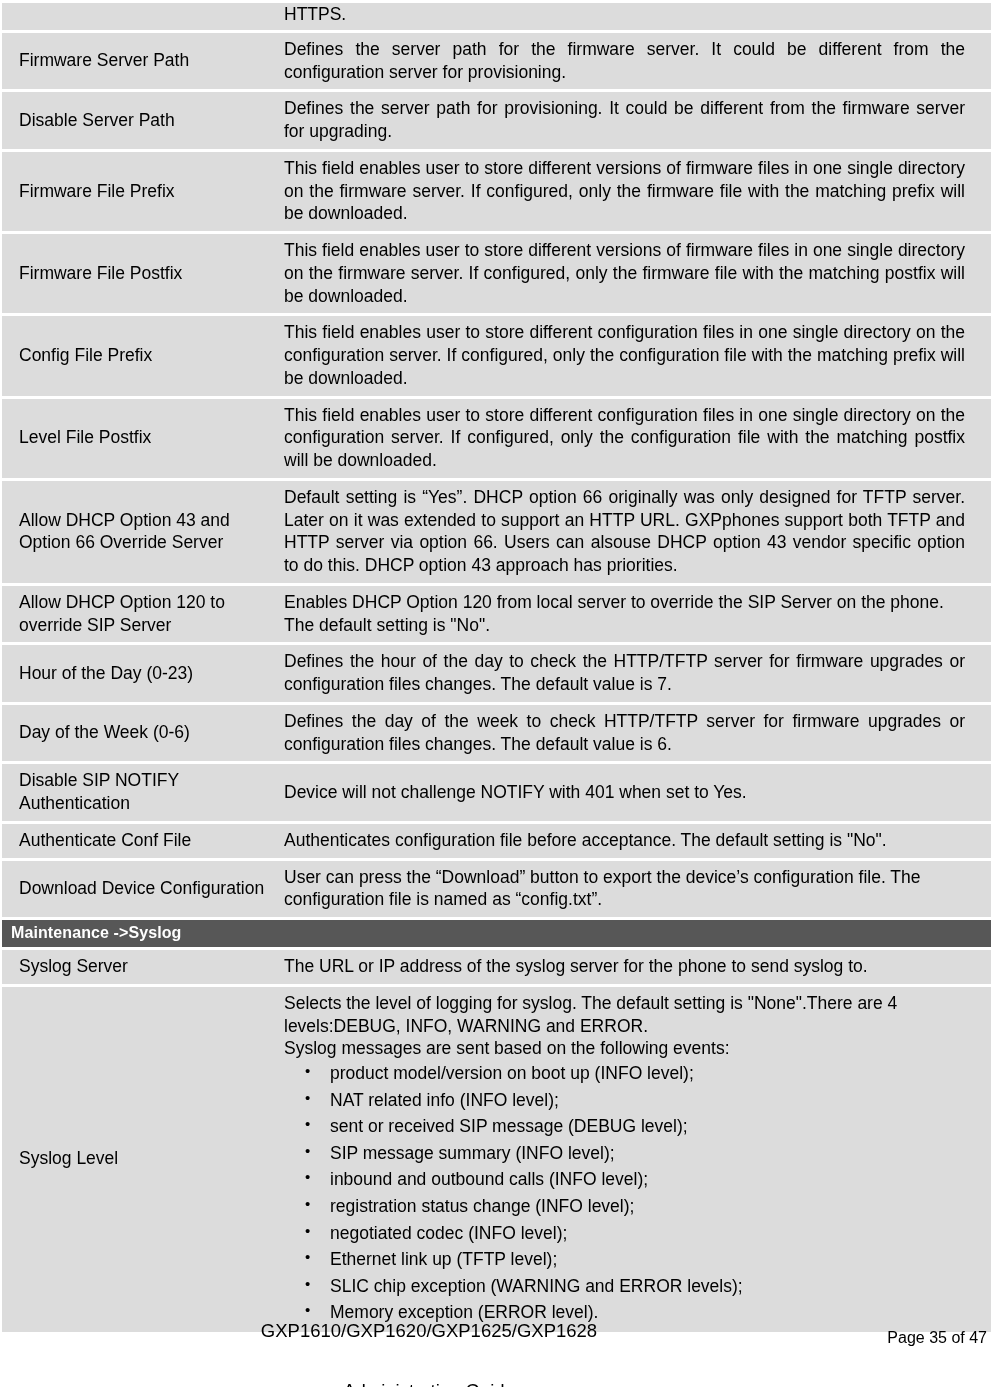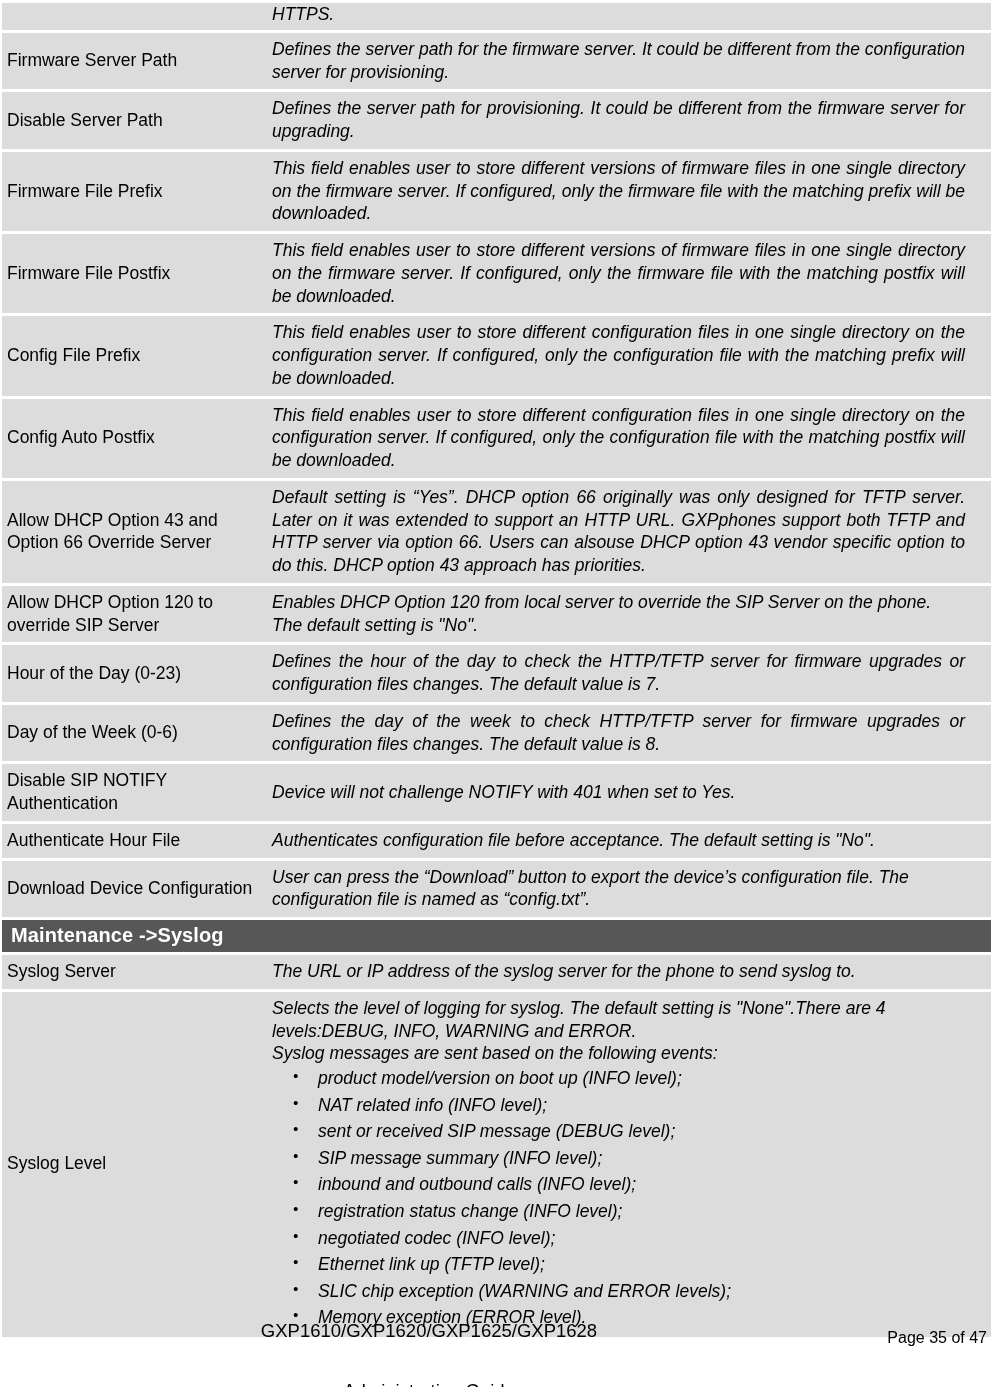--- a/index.html
+++ b/index.html
@@ -31,44 +31,43 @@
   }
   .doc-table tr.spec-row > td {
     background: #dcdcdc;
     vertical-align: middle;
     padding: 5px 7px 6px 7px;
     font-size: 17.5px;
     line-height: 1.30;
   }
   .doc-table tr.spec-row > td.cell-name {
     width: 248px;
-    padding-left: 5px;
+    padding-left: 17px;
     padding-right: 6px;
   }
   .doc-table tr.spec-row > td.cell-desc {
     padding-left: 11px;
     padding-right: 26px;
     text-align: justify;
     text-justify: inter-word;
-    font-style: italic;
   }
   .doc-table tr.spec-row > td.cell-desc.no-justify {
     text-align: left;
   }
   
   .doc-table tr.clipped-row > td {
     padding-top: 0;
     padding-bottom: 4px;
     height: 20px;
   }
   .section-row > td {
     background: #575757;
     color: #ffffff;
     font-weight: bold;
-    font-size: 20px;
+    font-size: 16px;
     padding: 4px 9px 5px 9px;
     letter-spacing: 0.1px;
   }
   ul.evt-list {
     list-style: none;
     margin: 0;
     padding: 0;
   }
   ul.evt-list li {
     position: relative;
@@ -146,21 +145,21 @@
         <td class="cell-name">Firmware File Postfix</td>
         <td class="cell-desc">This field enables user to store different versions of firmware files in one single directory on the firmware server. If configured, only the firmware file with the matching postfix will be downloaded.</td>
       </tr>
 
       <tr class="spec-row">
         <td class="cell-name">Config File Prefix</td>
         <td class="cell-desc">This field enables user to store different configuration files in one single directory on the configuration server. If configured, only the configuration file with the matching prefix will be downloaded.</td>
       </tr>
 
       <tr class="spec-row">
-        <td class="cell-name">Config Auto Postfix</td>
+        <td class="cell-name">Level File Postfix</td>
         <td class="cell-desc">This field enables user to store different configuration files in one single directory on the configuration server. If configured, only the configuration file with the matching postfix will be downloaded.</td>
       </tr>
 
       <tr class="spec-row">
         <td class="cell-name">Allow DHCP Option 43 and Option 66 Override Server</td>
         <td class="cell-desc">Default setting is “Yes”. DHCP option 66 originally was only designed for TFTP server. Later on it was extended to support an HTTP URL. GXPphones support both TFTP and HTTP server via option 66. Users can alsouse DHCP option 43 vendor specific option to do this. DHCP option 43 approach has priorities.</td>
       </tr>
 
       <tr class="spec-row">
         <td class="cell-name">Allow DHCP Option 120 to override SIP Server</td>
@@ -169,30 +168,30 @@
 
 
 
       <tr class="spec-row">
         <td class="cell-name">Hour of the Day (0-23)</td>
         <td class="cell-desc">Defines the hour of the day to check the HTTP/TFTP server for firmware upgrades or configuration files changes. The default value is 7.</td>
       </tr>
 
       <tr class="spec-row">
         <td class="cell-name">Day of the Week (0-6)</td>
-        <td class="cell-desc">Defines the day of the week to check HTTP/TFTP server for firmware upgrades or configuration files changes. The default value is 8.</td>
+        <td class="cell-desc">Defines the day of the week to check HTTP/TFTP server for firmware upgrades or configuration files changes. The default value is 6.</td>
       </tr>
 
       <tr class="spec-row">
         <td class="cell-name">Disable SIP NOTIFY Authentication</td>
         <td class="cell-desc no-justify">Device will not challenge NOTIFY with 401 when set to Yes.</td>
       </tr>
 
       <tr class="spec-row">
-        <td class="cell-name">Authenticate Hour File</td>
+        <td class="cell-name">Authenticate Conf File</td>
         <td class="cell-desc no-justify">Authenticates configuration file before acceptance. The default setting is "No".</td>
       </tr>
 
       <tr class="spec-row">
         <td class="cell-name">Download Device Configuration</td>
         <td class="cell-desc no-justify">User can press the “Download” button to export the device’s configuration file. The configuration file is named as “config.txt”.</td>
       </tr>
 
       <tr class="section-row">
         <td colspan="2">Maintenance -&gt;Syslog</td>

